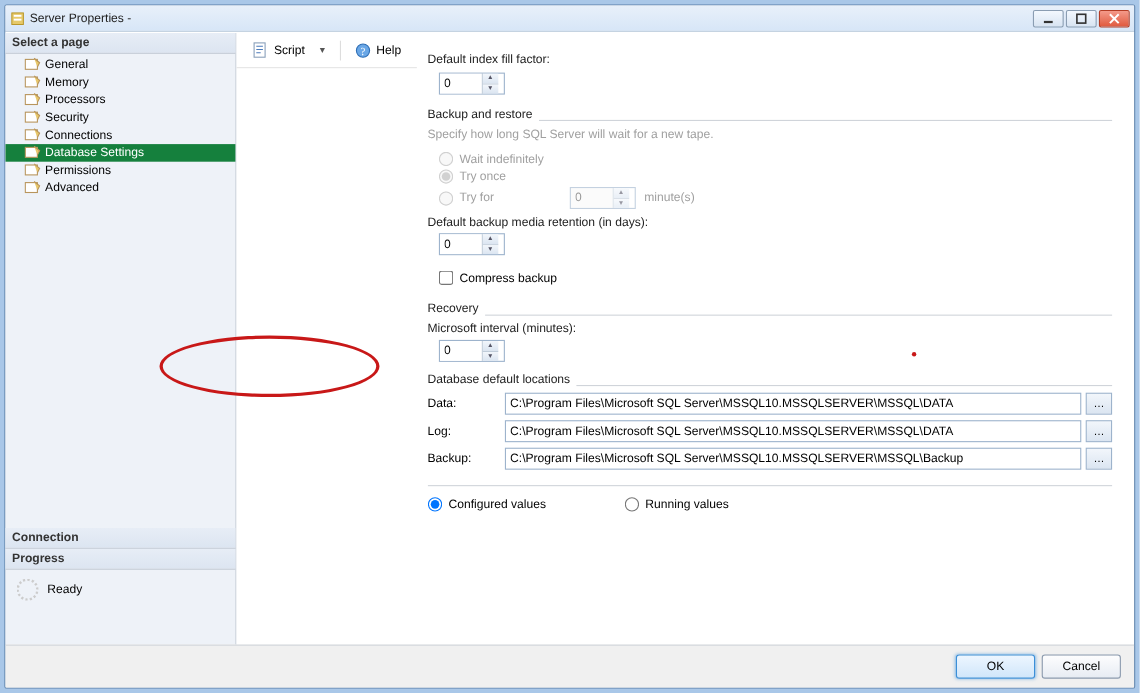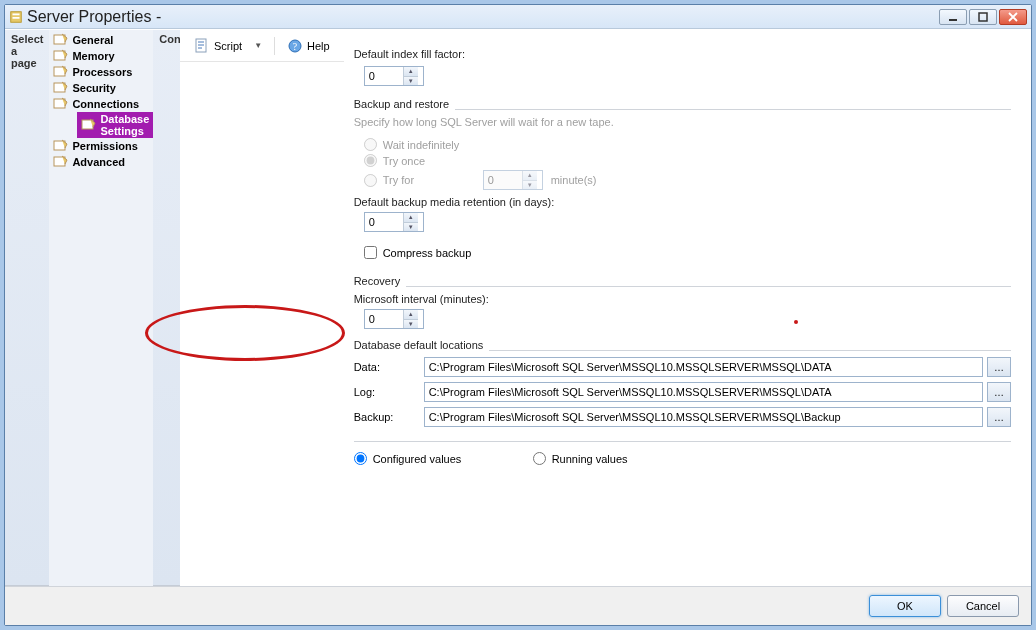--- a/index.html
+++ b/index.html
@@ -22,65 +22,63 @@
       display: flex;
       flex-direction: column;
     }
     .titlebar {
       height: 24px;
       background: linear-gradient(#e8f0fa, #d7e6f7);
       border-bottom: 1px solid #b8c9db;
       display: flex;
       align-items: center;
       padding: 0 4px;
-      font-size: 16px;
+      font-size: 11px;
     }
     .titlebar .ticon {
       width: 14px; height: 14px; margin-right: 4px;
       display: inline-flex; align-items: center; justify-content: center;
     }
     .titlebar .ticon svg { width: 14px; height: 14px; }
     .titlebar .title { flex: 1; color: #222; }
     .winbtns { display: flex; gap: 2px; }
     .winbtn {
       width: 28px; height: 16px;
       border: 1px solid #8a9db2;
       border-radius: 2px;
       background: linear-gradient(#f3f8fe, #d8e4f2);
       display: flex; align-items: center; justify-content: center;
     }
     .winbtn.close { background: linear-gradient(#f49a8a, #e05a3f); border-color: #b33c24; }
     .winbtn svg { width: 12px; height: 12px; }
     .content { flex: 1; display: flex; border-top: 1px solid #fff; }
     .sidebar {
-      width: 175px;
+      width: 210px;
       background: #eef2f8;
       border-right: 1px solid #c5ccd6;
       display: flex;
-      flex-direction: row;
+      flex-direction: column;
     }
     .sidehead {
       background: linear-gradient(#e7edf6, #dce5f1);
       border-bottom: 1px solid #c5ccd6;
       padding: 3px 6px;
       font-weight: bold;
       color: #333;
     }
     .pagelist { padding: 2px 0; }
     .page-item {
       display: flex; align-items: center;
-      padding: 1px 4px;
+      padding: 1px 17px;
       cursor: default;
       color: #000;
-      font-weight: bold;
     }
     .page-item.selected {
-      background: #a21caf;
+      background: #15803d;
       color: #fff;
-      margin-left: 28px;
     }
     .page-item .picon {
       width: 16px; height: 14px; margin-right: 3px;
       display: inline-flex; align-items: center; justify-content: center;
     }
     .page-item .picon svg { width: 16px; height: 14px; }
     .sidespacer { flex: 1; }
     .main { flex: 1; background: #fff; display: flex; flex-direction: row; }
     .toolbar {
       height: 32px;

